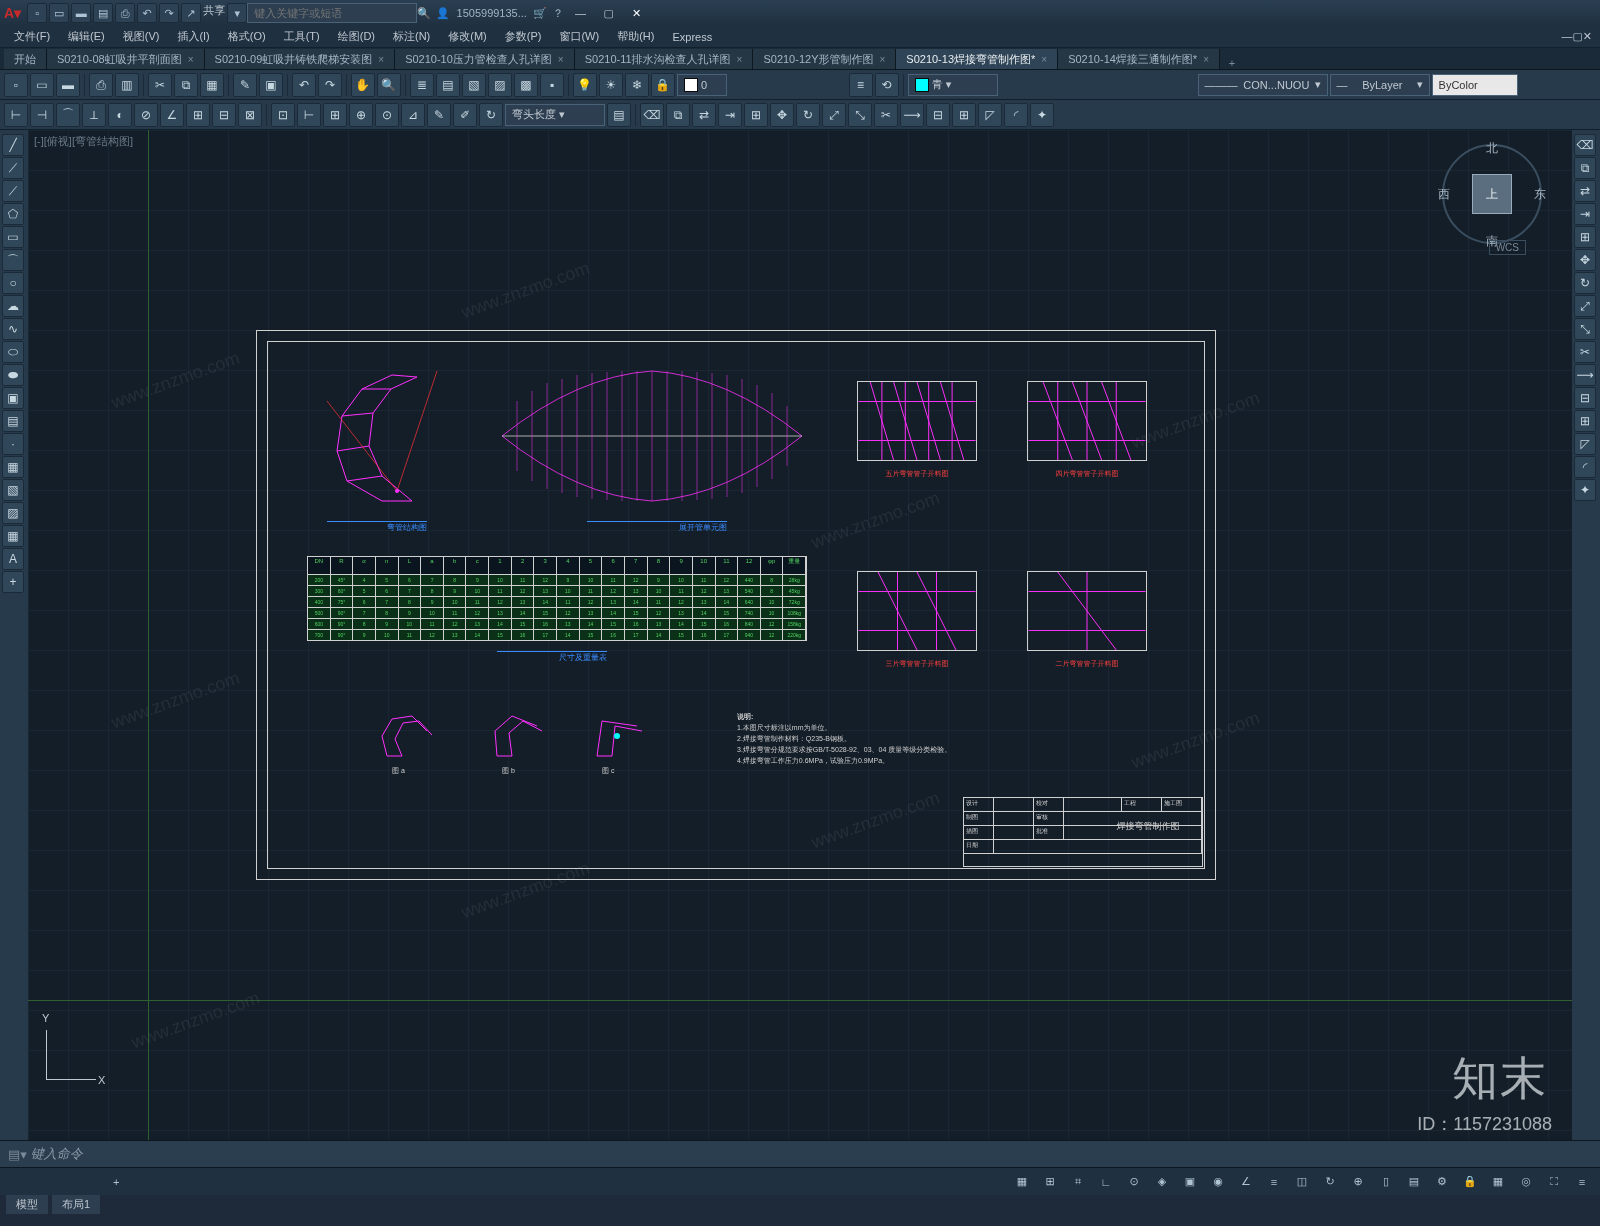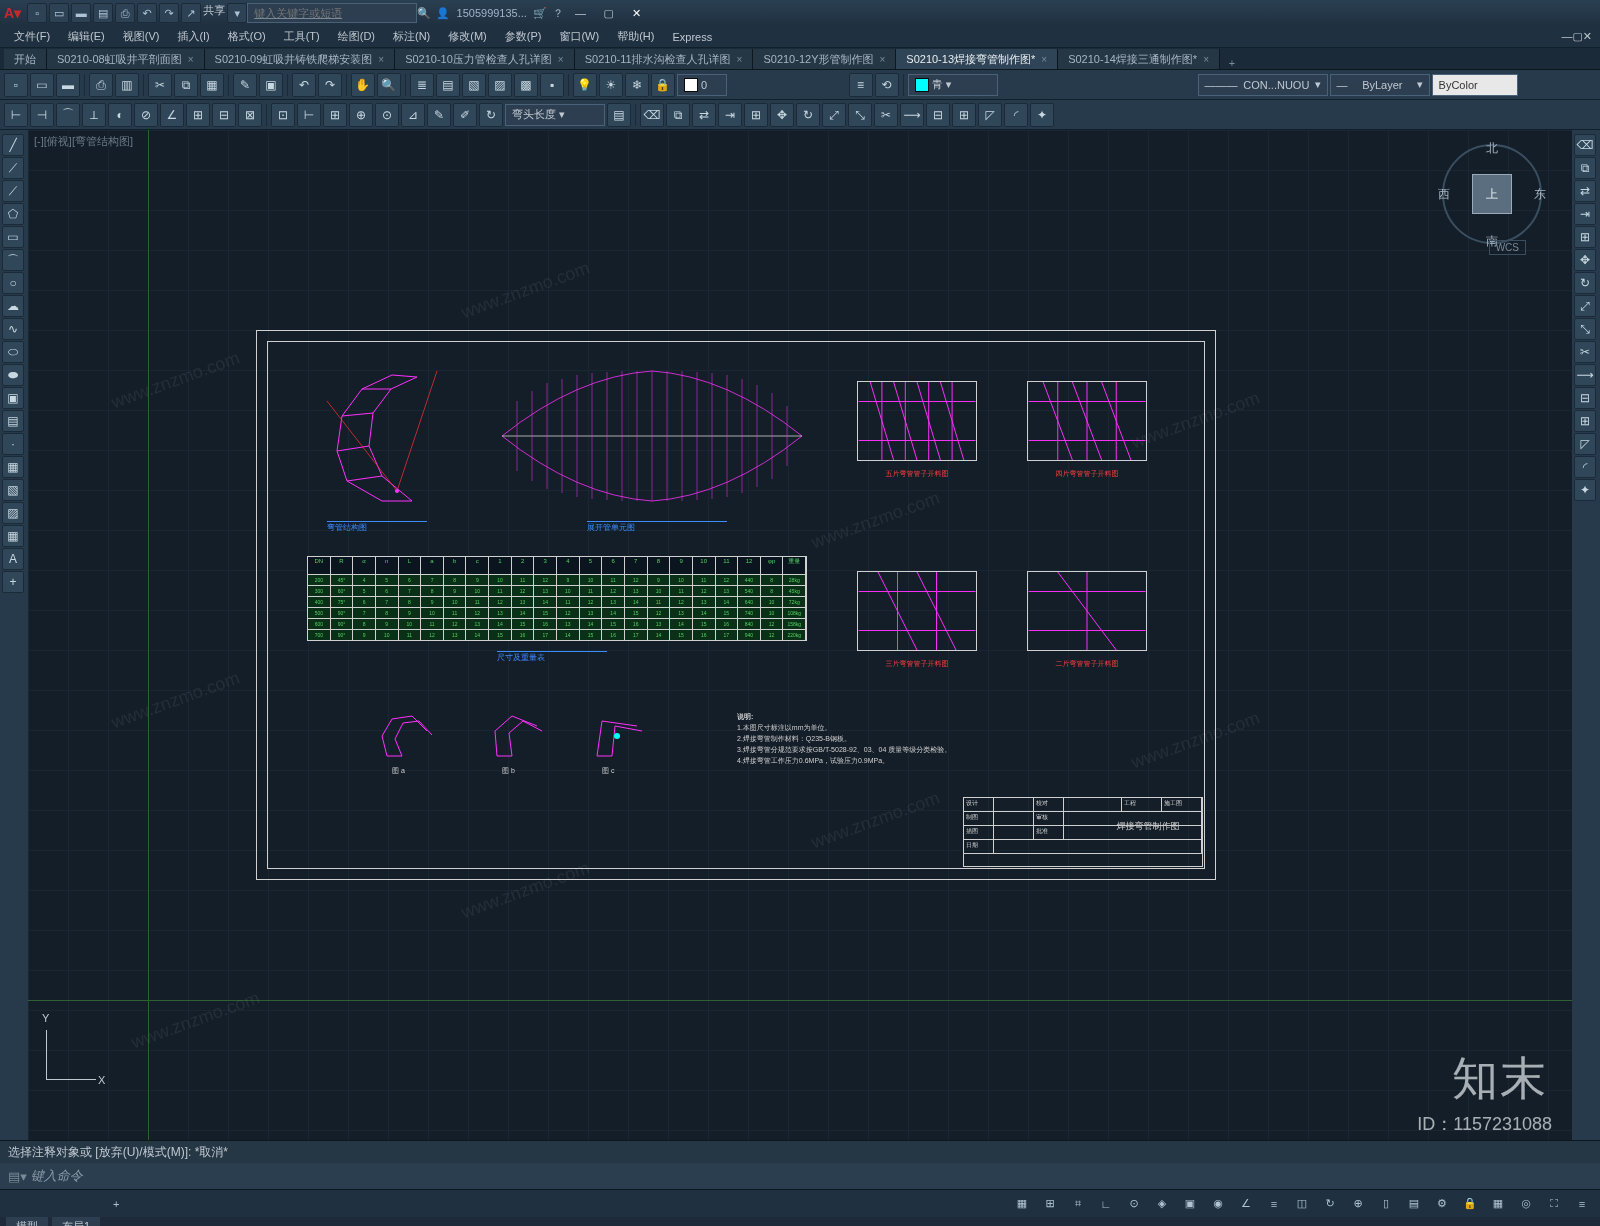--- a/index.html
+++ b/index.html
@@ -4,21 +4,21 @@
 <style>
 * { margin: 0; padding: 0; box-sizing: border-box; font-family: "Microsoft YaHei", Arial, sans-serif; }
 body { width: 1600px; height: 1226px; background: #1e2a3a; color: #c0c8d0; overflow: hidden; font-size: 11px; }
 
 
 .title-bar { height: 26px; background: linear-gradient(#2a3f52,#1f3040); display: flex; align-items: center; padding: 0 4px; }
 .title-bar .logo { color: #c72a2a; font-weight: bold; font-size: 14px; margin-right: 6px; }
 .qat { display: flex; gap: 2px; }
 .qat .btn { width: 20px; height: 20px; background: #2e4256; border: 1px solid #1a2a38; border-radius: 2px; display: flex; align-items: center; justify-content: center; color: #aec3d3; font-size: 11px; }
 .title-center { flex: 1; text-align: center; color: #aec3d3; font-size: 12px; }
-.search-box { width: 170px; height: 20px; background: #2c3e50; border: 1px solid #4a6278; color: #7a8a98; padding: 0 6px; font-size: 11px; text-decoration: underline; }
+.search-box { width: 170px; height: 20px; background: #2c3e50; border: 1px solid #4a6278; color: #7a8a98; padding: 0 6px; font-size: 11px; }
 .title-right { display: flex; gap: 6px; align-items: center; color: #9fb4c6; font-size: 11px; }
 .title-right .sysbtn { width: 22px; height: 18px; display: flex; align-items: center; justify-content: center; color: #c0c8d0; }
 .title-right .sysbtn.close { color: #fff; }
 
 
 .menu-bar { height: 22px; background: #1f3040; display: flex; align-items: center; padding-left: 6px; gap: 2px; border-bottom: 1px solid #10202c; }
 .menu-bar .item { padding: 2px 8px; color: #c0c8d0; font-size: 11px; }
 
 
 .file-tabs { height: 22px; background: #1b2a38; display: flex; align-items: flex-end; border-bottom: 1px solid #0d1720; padding-left: 4px; }
@@ -59,21 +59,21 @@
 .viewcube .w { left: -4px; top: 42px; }
 .wcs-label { position: absolute; top: 110px; right: 46px; font-size: 10px; color: #7a8a98; border: 1px solid #3a4e60; padding: 1px 6px; }
 
 
 .frame { position: absolute; left: 228px; top: 200px; width: 960px; height: 550px; border: 1px solid #d0d0d0; }
 .inner-frame { position: absolute; inset: 10px; border: 1px solid #d0d0d0; }
 
 
 .elbow { position: absolute; left: 60px; top: 30px; width: 130px; height: 150px; }
 .elbow svg { width: 100%; height: 100%; }
-.label-under { position: absolute; font-size: 8px; color: #3a8cff; text-align: left; }
+.label-under { position: absolute; font-size: 8px; color: #3a8cff; text-align: right; }
 .label-under.u1 { left: 70px; top: 190px; width: 100px; border-top: 1px solid #3a8cff; }
 
 
 .unfold { position: absolute; left: 240px; top: 30px; width: 310px; height: 150px; }
 .label-under.u2 { left: 330px; top: 190px; width: 140px; border-top: 1px solid #3a8cff; }
 
 
 .detail-box { position: absolute; width: 120px; height: 80px; border: 1px solid #d0d0d0; }
 .detail-box svg { width: 100%; height: 100%; }
 .db1 { left: 600px; top: 50px; }
@@ -734,21 +734,20 @@
     <div class="tb-btn">⟶</div>
     <div class="tb-btn">⊟</div>
     <div class="tb-btn">⊞</div>
     <div class="tb-btn">◸</div>
     <div class="tb-btn">◜</div>
     <div class="tb-btn">✦</div>
   </div>
 </div>
 
 <div class="cmd-area">
-  <div class="cmd-history">选择注释对象或  [放弃(U)/模式(M)]:  *取消*</div>
   <div class="cmd-line">
     <span class="cmd-icon">▤▾</span>
     <span class="cmd-text">键入命令</span>
   </div>
 </div>
 
 <div class="status-bar">
   <div class="mode-tab">模型</div>
   <div class="mode-tab">布局1</div>
   <div class="sb-btn">+</div>

